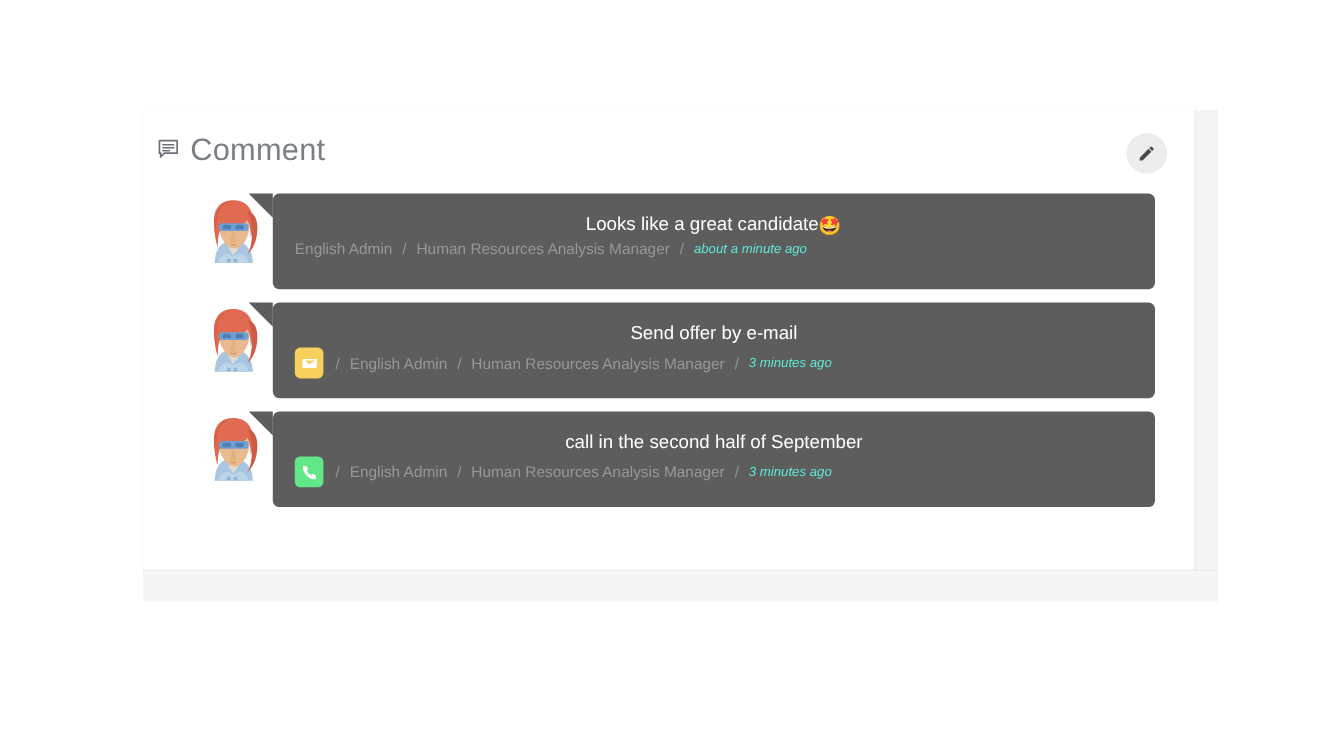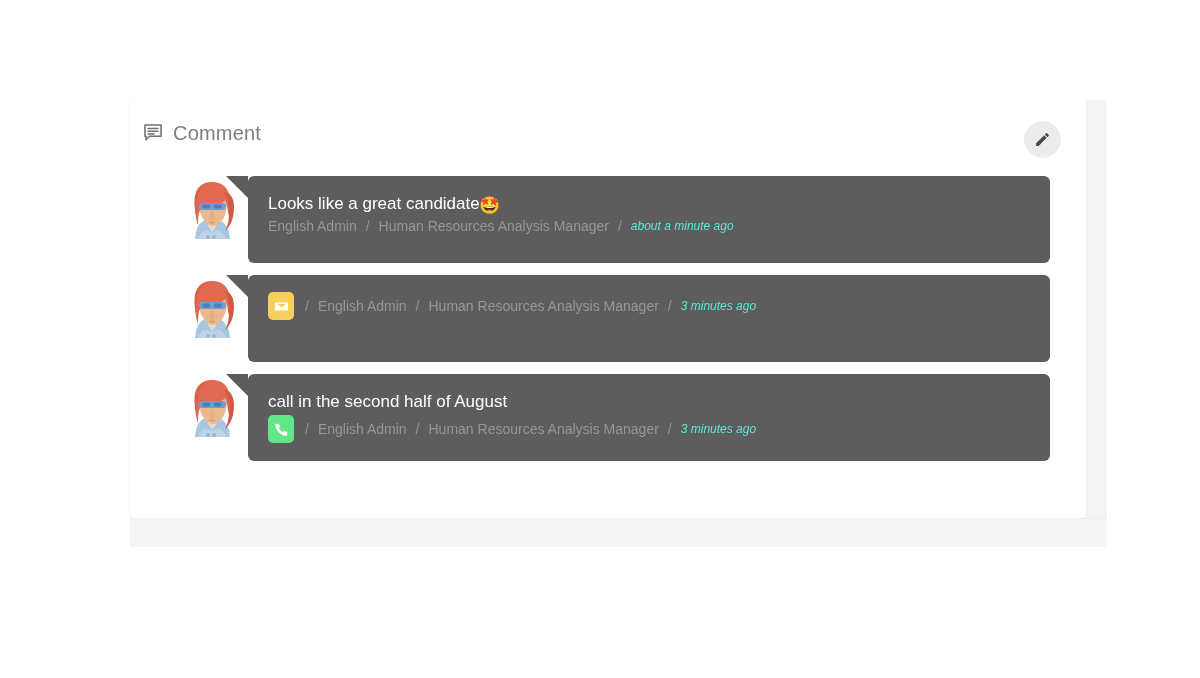--- a/index.html
+++ b/index.html
@@ -71,21 +71,21 @@
 
   .comment-icon {
     width: 22px;
     height: 22px;
     display: block;
     color: #6d7278;
     flex: 0 0 auto;
   }
 
   .card-title-text {
-    font-size: 20px;
+    font-size: 28px;
     color: #7a7f85;
     font-weight: 400;
     letter-spacing: 0.2px;
     line-height: 1;
   }
 
   .edit-button {
     position: absolute;
     right: 25px;
     top: 21px;
@@ -105,20 +105,21 @@
     width: 17px;
     height: 17px;
     display: block;
     color: #4a4a4a;
   }
 
   
   .comment-list {
     position: relative;
     padding: 0 0 0 0;
+    text-align: center;
   }
 
   .comment-row {
     position: relative;
     display: flex;
     align-items: flex-start;
     margin-bottom: 12px;
     padding-left: 56px;
   }
 
@@ -302,20 +303,21 @@
             <rect x="16.5" y="24.5" width="7.5" height="4" rx="1.4" fill="#4e7eb4"></rect>
             <rect x="28" y="24.5" width="7.5" height="4" rx="1.4" fill="#4e7eb4"></rect>
             <path d="M25.4 30.5l-2.2 9 3.2 1.6 2-1.8-1.6-8.8z" fill="#e0b179"></path>
             <path d="M24 42c1 .8 3 .8 4.2 0" stroke="#c79a68" stroke-width="1.2" fill="none" stroke-linecap="round"></path>
             <path d="M19 51c3-1 5 2 7 2s4-3 7-2c4 1 6 4 7 8H12c1-4 3-7 7-8z" fill="#bcd4e8"></path>
             <path d="M21 55l3 1-1 3-3-1zM26 56l3-1 1 3-3 1z" fill="#8fb4d4"></path>
           </svg>
         </div>
         <div class="bubble-wrap">
           <div class="bubble">
+            <div class="bubble-text"><span>Send offer by e-mail</span><span class="bubble-emoji"></span></div>
             <div class="bubble-meta">
               <span class="channel-badge" style="background:#f7cf5d">
                 <svg viewBox="0 0 24 24" fill="currentColor" xmlns="http://www.w3.org/2000/svg" aria-hidden="true">
                   <path d="M2.5 5.5h19c.6 0 1 .4 1 1v11c0 .6-.4 1-1 1h-19c-.6 0-1-.4-1-1v-11c0-.6.4-1 1-1zm1.8 2L12 13l7.7-5.5H4.3z"></path>
                 </svg>
               </span>
               <span class="meta-sep">/</span>
               <span class="meta-user">English Admin</span>
               <span class="meta-sep">/</span>
               <span class="meta-role">Human Resources Analysis Manager</span>
@@ -339,21 +341,21 @@
             <rect x="16.5" y="24.5" width="7.5" height="4" rx="1.4" fill="#4e7eb4"></rect>
             <rect x="28" y="24.5" width="7.5" height="4" rx="1.4" fill="#4e7eb4"></rect>
             <path d="M25.4 30.5l-2.2 9 3.2 1.6 2-1.8-1.6-8.8z" fill="#e0b179"></path>
             <path d="M24 42c1 .8 3 .8 4.2 0" stroke="#c79a68" stroke-width="1.2" fill="none" stroke-linecap="round"></path>
             <path d="M19 51c3-1 5 2 7 2s4-3 7-2c4 1 6 4 7 8H12c1-4 3-7 7-8z" fill="#bcd4e8"></path>
             <path d="M21 55l3 1-1 3-3-1zM26 56l3-1 1 3-3 1z" fill="#8fb4d4"></path>
           </svg>
         </div>
         <div class="bubble-wrap">
           <div class="bubble">
-            <div class="bubble-text"><span>call in the second half of August</span><span class="bubble-emoji"></span></div>
+            <div class="bubble-text"><span>call in the second half of September</span><span class="bubble-emoji"></span></div>
             <div class="bubble-meta">
               <span class="channel-badge" style="background:#61e787">
                 <svg viewBox="0 0 24 24" fill="currentColor" xmlns="http://www.w3.org/2000/svg" aria-hidden="true">
                   <path d="M6.6 2.8c.7 0 1.3.4 1.6 1l1.4 3c.3.6.1 1.3-.4 1.7l-1.4 1.2a12.6 12.6 0 0 0 6.5 6.5l1.2-1.4c.4-.5 1.1-.7 1.7-.4l3 1.4c.6.3 1 .9 1 1.6v3a1.8 1.8 0 0 1-2 1.8C10.6 21.4 2.6 13.4 2.1 4.8a1.8 1.8 0 0 1 1.8-2h2.7z"></path>
                 </svg>
               </span>
               <span class="meta-sep">/</span>
               <span class="meta-user">English Admin</span>
               <span class="meta-sep">/</span>
               <span class="meta-role">Human Resources Analysis Manager</span>

